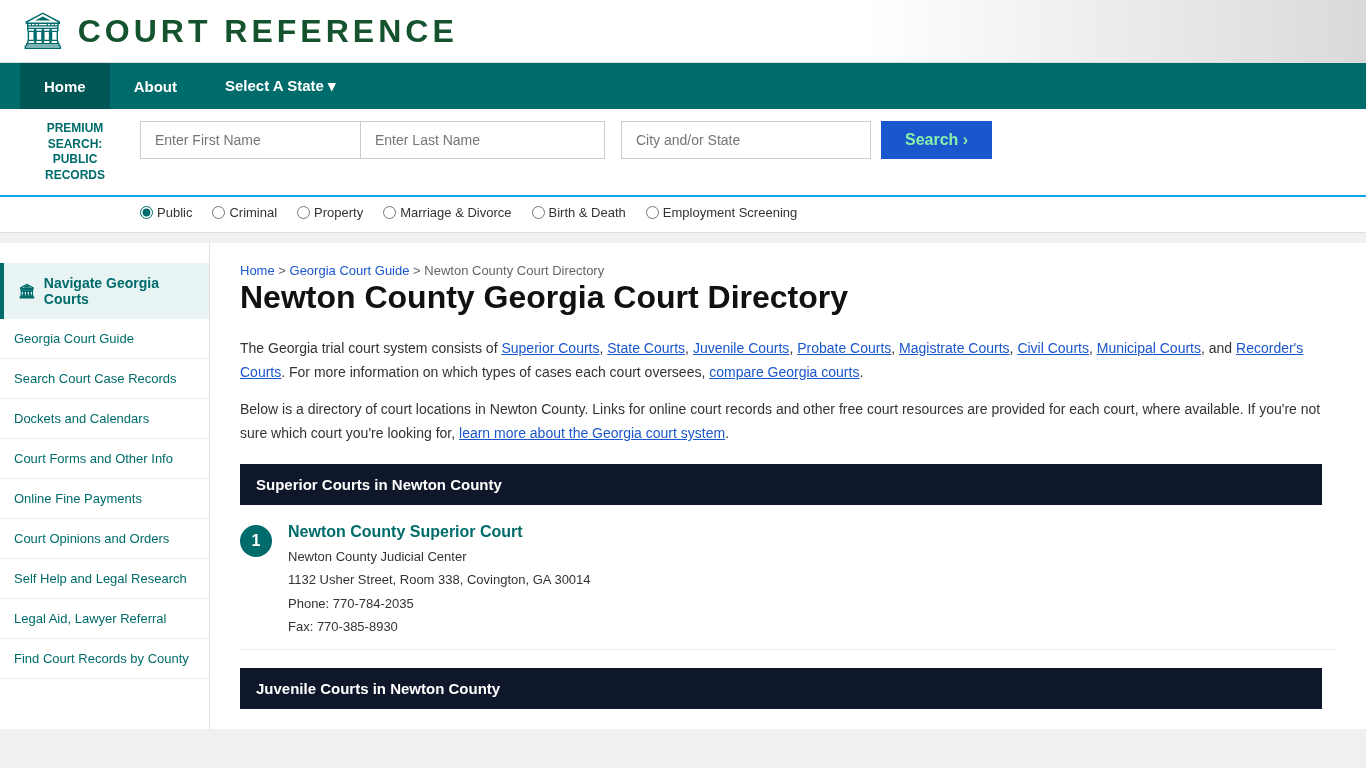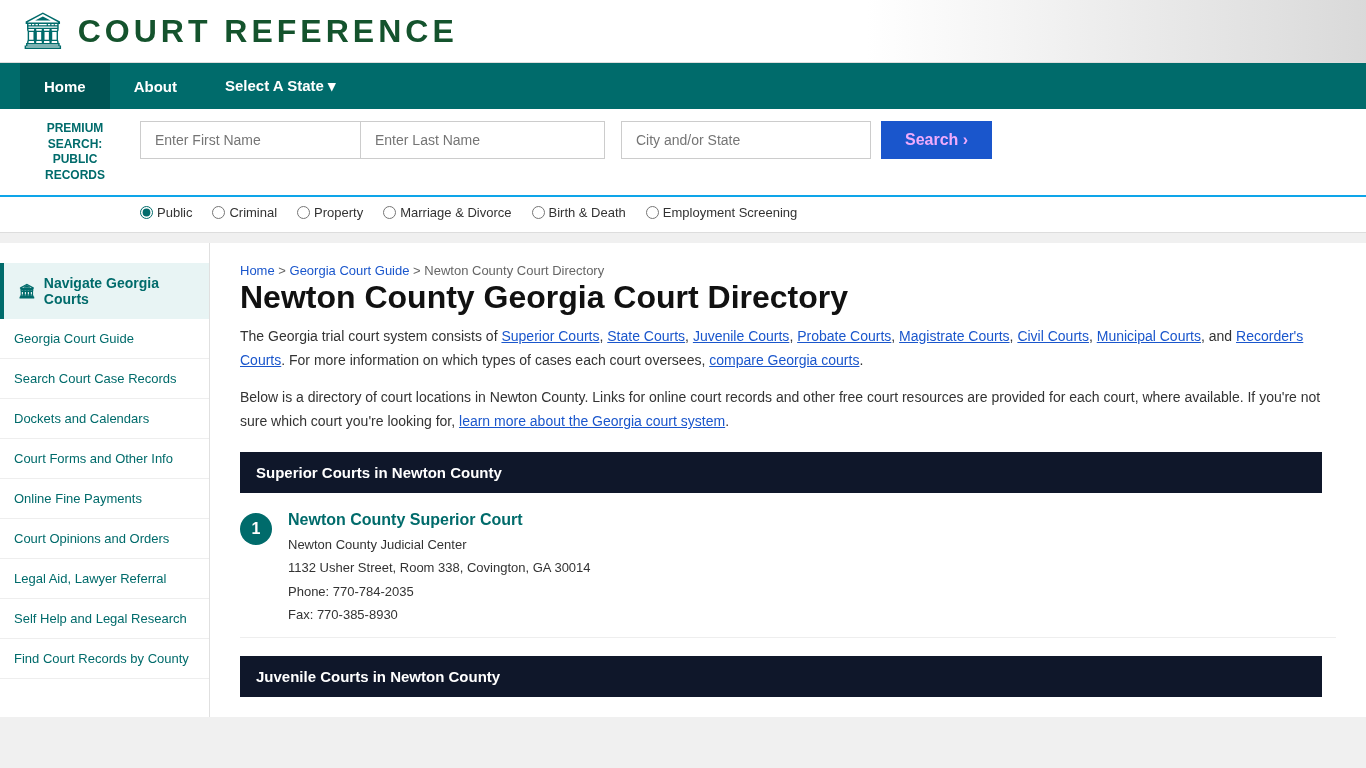--- a/index.html
+++ b/index.html
@@ -86,21 +86,21 @@
       padding: 10px 14px;
       font-size: 14px;
       color: #999;
       outline: none;
     }
     #input-first { width: 220px; border-right: none; }
     #input-last { width: 245px; }
     #input-city { width: 250px; margin-left: 16px; border-left: 1px solid #ccc; }
     #search-btn {
       background: #1a56cc;
-      color: #f0abfc;
+      color: #86efac;
       font-weight: bold;
       font-size: 16px;
       padding: 10px 24px;
       border: none;
       cursor: pointer;
       display: flex;
       align-items: center;
       gap: 8px;
       margin-left: 10px;
     }
@@ -164,21 +164,21 @@
       font-size: 13px;
       color: #666;
     }
     #breadcrumb a { color: #1a56cc; text-decoration: none; }
 
     
     #page-title {
       font-size: 32px;
       font-weight: bold;
       color: #111;
-      margin-bottom: 8px;
+      margin-bottom: 20px;
       line-height: 1.2;
     }
 
     
     .body-text {
       font-size: 14px;
       line-height: 1.7;
       margin-bottom: 14px;
       color: #333;
     }
@@ -289,22 +289,22 @@
     <div class="sidebar-active">
       <span>🏛</span>
       <span>Navigate Georgia Courts</span>
     </div>
     <a class="sidebar-item" href="#">Georgia Court Guide</a>
     <a class="sidebar-item" href="#">Search Court Case Records</a>
     <a class="sidebar-item" href="#">Dockets and Calendars</a>
     <a class="sidebar-item" href="#">Court Forms and Other Info</a>
     <a class="sidebar-item" href="#">Online Fine Payments</a>
     <a class="sidebar-item" href="#">Court Opinions and Orders</a>
+    <a class="sidebar-item" href="#">Self Help and Legal Research</a>
     <a class="sidebar-item" href="#">Legal Aid, Lawyer Referral</a>
-    <a class="sidebar-item" href="#">Self Help and Legal Research</a>
     <a class="sidebar-item" href="#">Find Court Records by County</a>
   </div>
 
   <div id="content">
 
     <div id="breadcrumb">
       <a href="#">Home</a>
       &gt;
       <a href="#">Georgia Court Guide</a>
       &gt;

